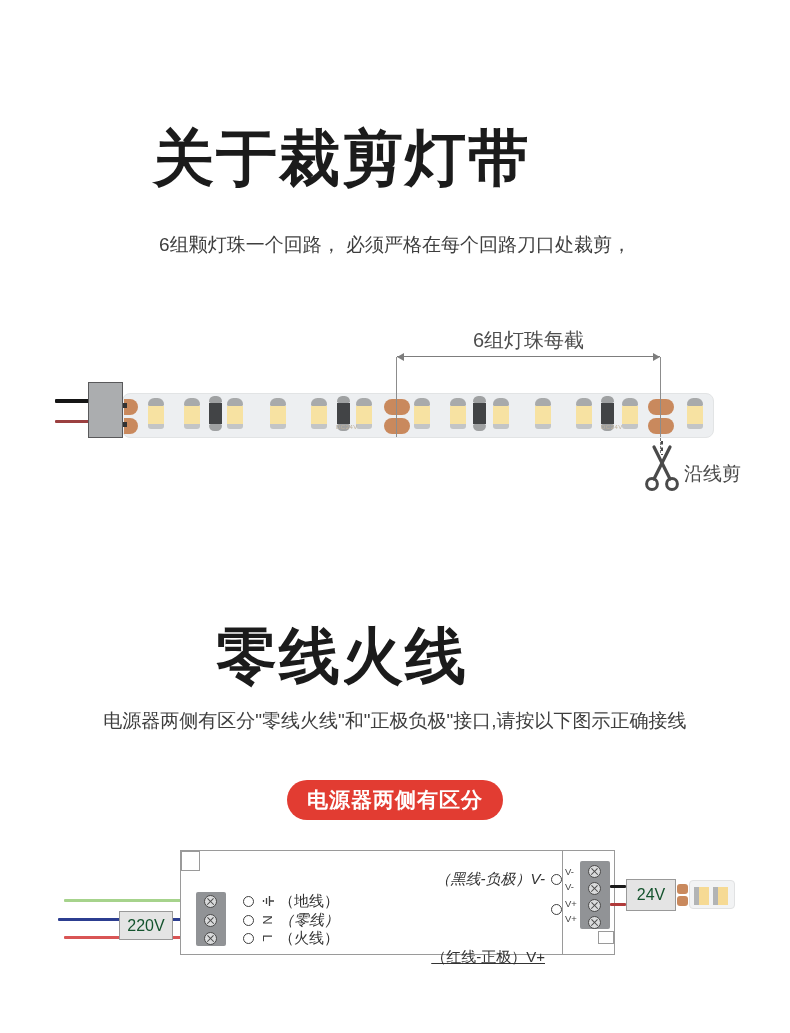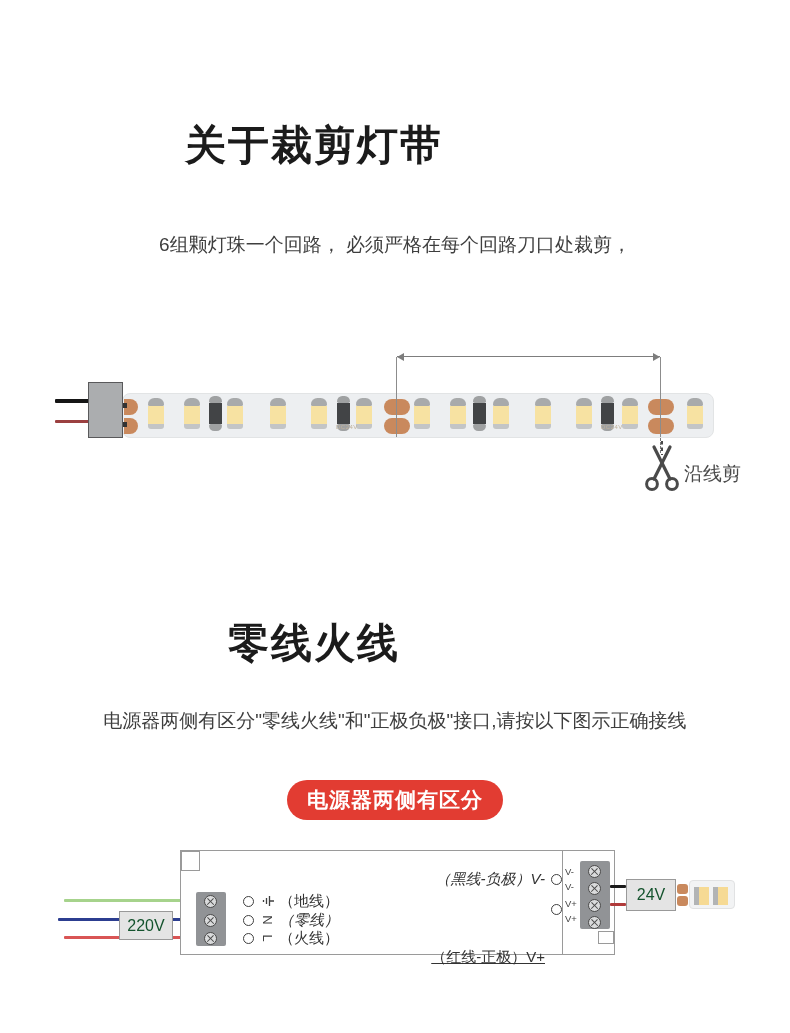--- a/index.html
+++ b/index.html
@@ -1,20 +1,20 @@
 <!DOCTYPE html>
 <html><head>
 <meta charset="utf-8">
 <style>
   html,body{margin:0;padding:0;background:#fff;}
   #page{position:relative;width:790px;height:1033px;background:#fff;overflow:hidden;
         font-family:"Liberation Sans","DejaVu Sans",sans-serif;}
   .abs{position:absolute;}
   .sec-title{position:absolute;left:0;width:628px;text-align:center;margin:0;
-             font-size:41px;font-weight:900;color:#1b1b1b;letter-spacing:2px;}
+             font-size:61px;font-weight:900;color:#1b1b1b;letter-spacing:2px;padding-left:28px;}
   .para{position:absolute;left:0;width:790px;text-align:center;font-size:19px;
         color:#3e3e3e;line-height:26px;}
 
   
   #strip{position:absolute;left:122px;top:393px;width:592px;height:45px;
          background:#edeff1;border:1px solid #e2e4e5;border-radius:8px;box-sizing:border-box;}
   .led{position:absolute;top:4px;width:16px;}
   .cap-t{height:8px;background:#a8aaab;border-radius:8px 8px 2px 2px;}
   .led-body{height:18px;background:#f7e2a2;}
   .cap-b{height:5px;background:#c3c5c6;border-radius:0 0 3px 3px;}
@@ -77,20 +77,21 @@
 </head>
 <body>
 
 <div id="page">
 
   <h1 class="sec-title" style="top:118px;">关于裁剪灯带</h1>
   <div class="para" style="top:232px;">
     <div>6组颗灯珠一个回路， 必须严格在每个回路刀口处裁剪，</div>
   </div>
 
+  <div class="dim-label">6组灯珠每截</div>
   <div class="dim-line"></div>
   <div class="dim-arrow" style="left:397px;border-right:7px solid #7d7d7d;"></div>
   <div class="dim-arrow" style="left:653px;border-left:7px solid #7d7d7d;"></div>
   <div class="cut-line" style="left:396px;"></div>
   <div class="cut-line" style="left:660px;"></div>
   <div class="dash-line"></div>
 
   <div class="wire" style="left:55px;top:399px;width:35px;height:3.5px;background:#151515;"></div>
   <div class="wire" style="left:55px;top:420px;width:35px;height:2.5px;background:#9b4040;"></div>
   <div id="connector"></div>

